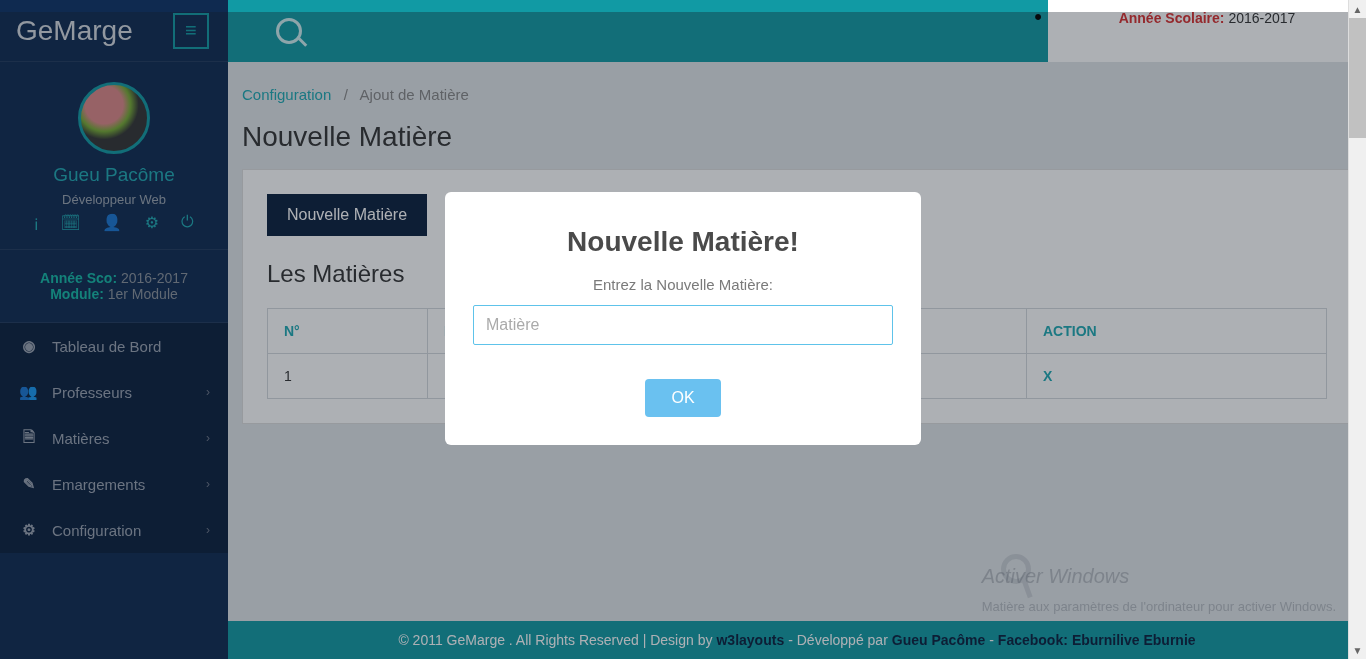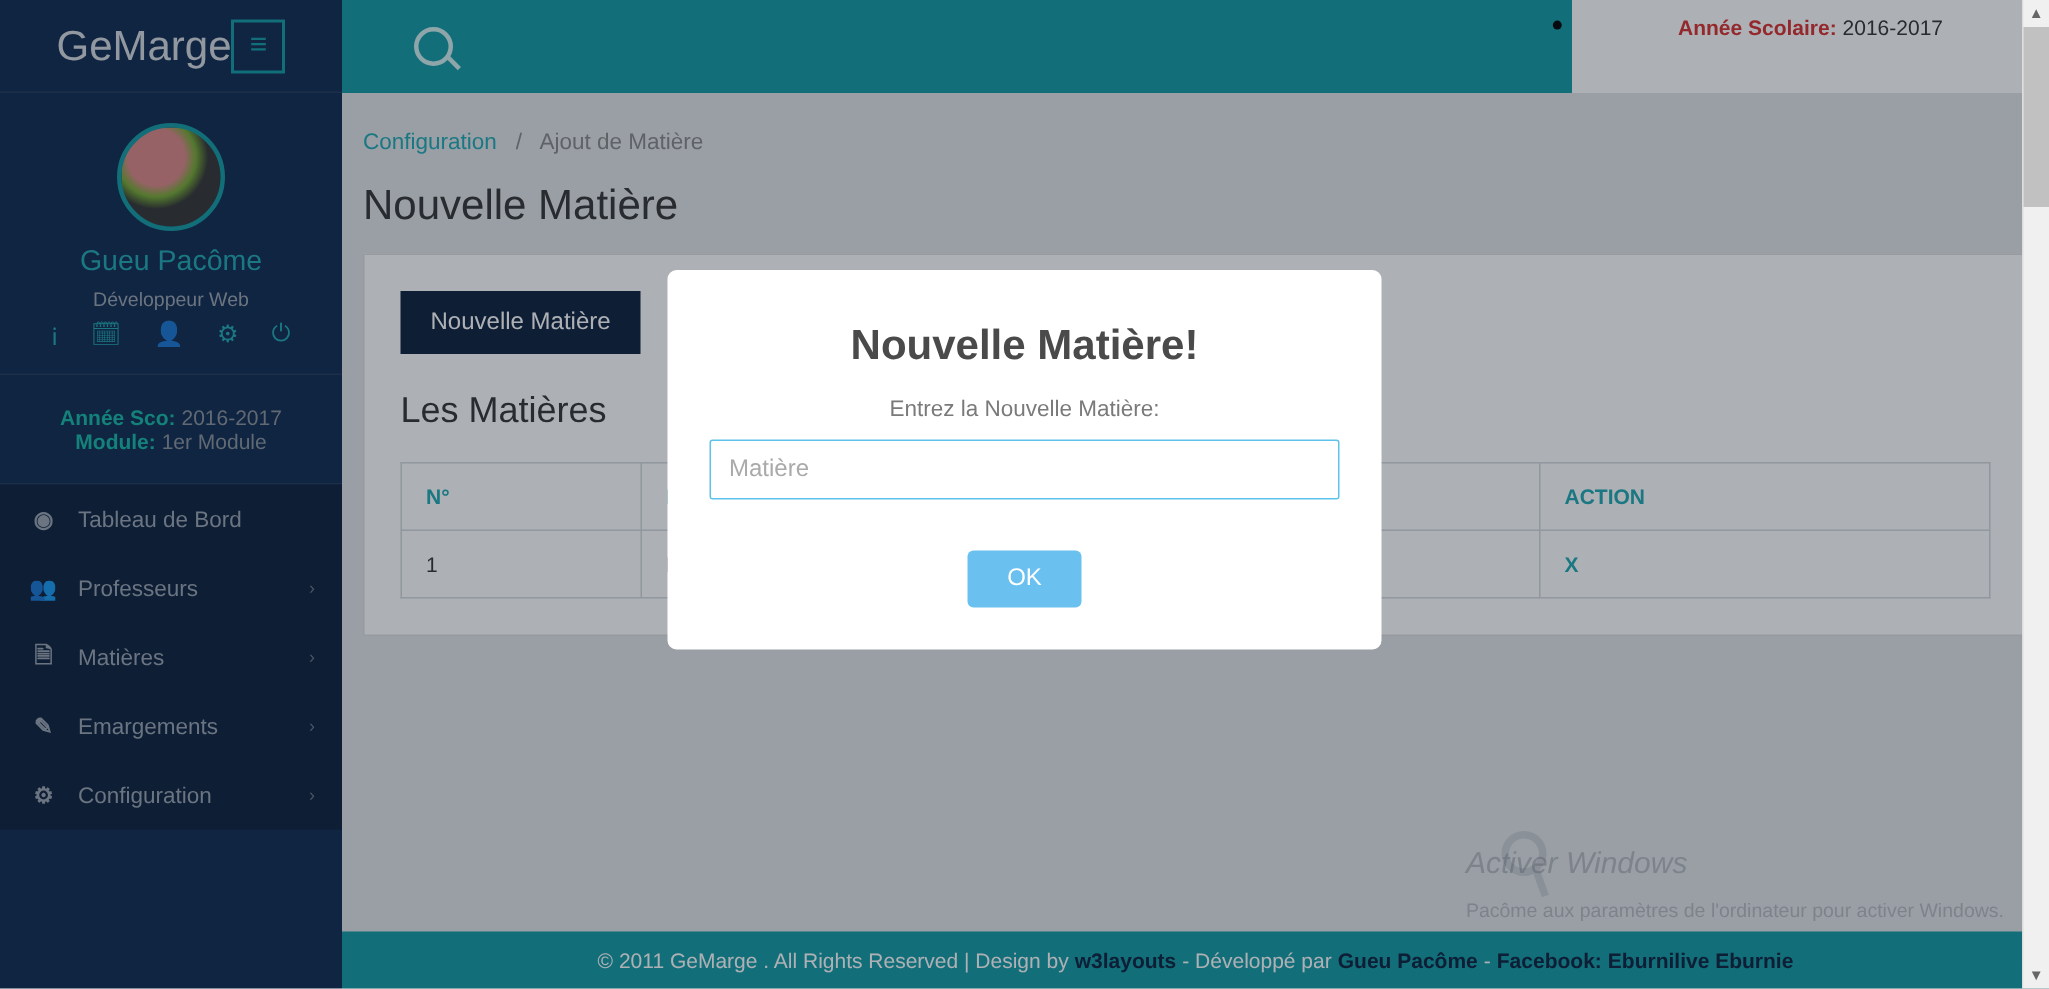--- a/index.html
+++ b/index.html
@@ -1,18 +1,18 @@
 <!DOCTYPE html>
 <html><head>
 <meta charset="utf-8">
 <style>
 * { margin: 0; padding: 0; box-sizing: border-box; font-family: Arial, Helvetica, sans-serif; }
 body { background: #e1e5e8; width: 1366px; height: 659px; overflow: hidden; position: relative; }
 .sidebar { position: absolute; left: 0; top: 0; width: 228px; height: 100%; background: #0f2a50; color: #fff; }
-.sidebar-top { display: flex; justify-content: center; align-items: center; padding: 12px 16px; border-bottom: 1px solid rgba(255,255,255,0.08); height: 62px; }
+.sidebar-top { display: flex; justify-content: flex-start; align-items: center; padding: 12px 16px; border-bottom: 1px solid rgba(255,255,255,0.08); height: 62px; gap: 40px; }
 .brand { font-size: 28px; color: #d6dbe1; font-weight: 400; }
 .menu-toggle { width: 36px; height: 36px; border: 2px solid #119aa4; color: #119aa4; display: flex; align-items: center; justify-content: center; font-size: 20px; }
 .profile { text-align: center; padding: 20px 0 14px; border-bottom: 1px solid rgba(255,255,255,0.08); }
 .avatar { width: 72px; height: 72px; border-radius: 50%; border: 3px solid #119aa4; margin: 0 auto 10px; background: radial-gradient(circle at 35% 30%, #d88 30%, #7a3 42%, #333 55%); }
 .username { color: #1fa9b3; font-size: 19px; margin-bottom: 6px; }
 .role { color: #9aa4b0; font-size: 13px; margin-bottom: 6px; }
 .profile-icons { display: flex; justify-content: center; gap: 22px; }
 .profile-icons span { color: #1fa9b3; font-size: 16px; }
 .meta { text-align: center; padding: 20px 10px; border-bottom: 1px solid rgba(255,255,255,0.08); font-size: 14px; }
 .meta .k { color: #14b8a6; font-weight: bold; }
@@ -41,21 +41,21 @@
 th { color: #1fa9b3; font-weight: bold; }
 td.num { color: #333; }
 td.act { color: #1fa9b3; font-weight: bold; }
 .footer { position: absolute; left: 228px; right: 0; bottom: 0; height: 38px; background: #119aa4; color: #fff; display: flex; align-items: center; justify-content: center; font-size: 14px; gap: 4px; }
 .footer .link2 { color: #0a1f3d; font-weight: bold; }
 .watermark { position: absolute; right: 30px; bottom: 45px; color: rgba(100,110,120,0.35); text-align: left; pointer-events: none; font-size: 13px; }
 .watermark .h { font-size: 20px; margin-bottom: 11px; color: rgba(100,110,120,0.35); font-style: italic; }
 .keyshape { position: absolute; right: 330px; bottom: 65px; width: 40px; height: 40px; opacity: 0.22; }
 .keyshape .ring { width: 30px; height: 30px; border: 5px solid #7a8290; border-radius: 50%; position: absolute; top:0; left:5px;}
 .keyshape .stem { width: 5px; height: 22px; background: #7a8290; position: absolute; top: 22px; left: 28px; transform: rotate(-20deg);}
-.overlay { position: absolute; inset: 0; background: rgba(20,30,40,0.35); display: flex; align-items: flex-start; justify-content: center; padding-top: 180px; }
+.overlay { position: absolute; inset: 0; background: rgba(20,30,40,0.35); display: flex; align-items: flex-start; justify-content: center; padding-top: 180px; margin-top: 12px; }
 .modal { width: 476px; background: #fff; border-radius: 6px; padding: 34px 28px 28px; text-align: center; }
 .modal h2 { font-size: 28px; color: #4a4a4a; margin-bottom: 18px; }
 .modal p { color: #7a7a7a; font-size: 15px; margin-bottom: 12px; }
 .modal input { width: 100%; border: 1px solid #5ec3ea; padding: 10px 12px; font-size: 16px; color: #999; outline: none; border-radius: 2px; margin-bottom: 34px; }
 .modal input::placeholder { color: #aaa; }
 .modal-btns { display: flex; justify-content: center; gap: 20px; }
 .btn { border: none; padding: 10px 26px; font-size: 16px; color: #fff; border-radius: 4px; }
 .btn-cancel { background: #bfc3c7; }
 .btn-ok { background: #6ac1f0; }
 .scrollbar-v { position: absolute; right: 0; top: 0; width: 18px; height: 100%; background: #f0f0f0; border-left: 1px solid #ddd; }
@@ -165,21 +165,21 @@
   <span class="link2">Facebook:</span>
   <span class="link2">Eburnilive Eburnie</span>
 </div>
 
 <div class="keyshape">
     <div class="ring"></div>
     <div class="stem"></div>
   </div>
 <div class="watermark">
   <div class="h">Activer Windows</div>
-  <div>Pacôme aux paramètres de l'ordinateur pour activer Windows.</div>
+  <div>Matière aux paramètres de l'ordinateur pour activer Windows.</div>
 </div>
 
 <div class="overlay">
   <div class="modal">
     <h2>Nouvelle Matière!</h2>
     <p>Entrez la Nouvelle Matière:</p>
     <input type="text" placeholder="Matière" style="">
     <div class="modal-btns">
       <button class="btn btn-ok">OK</button>
     </div>

